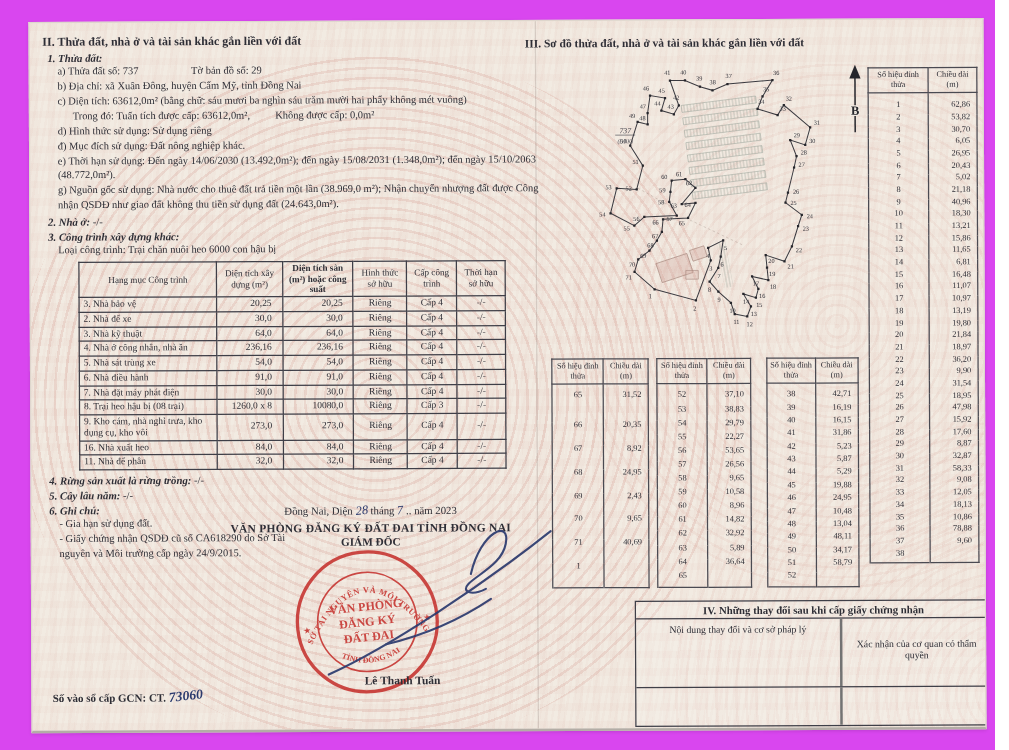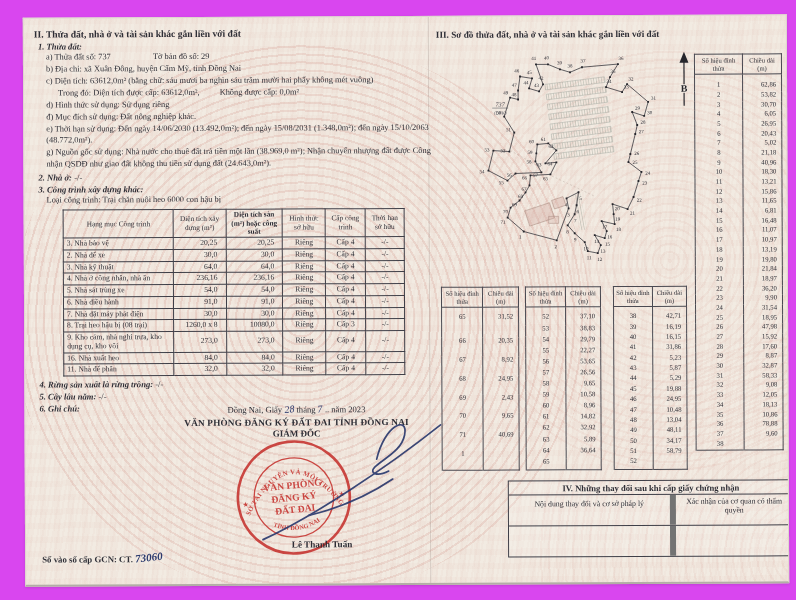--- a/index.html
+++ b/index.html
@@ -41,21 +41,21 @@
   .hand{font-family:"Liberation Serif",serif;font-style:italic;color:#2b3a6e;font-size:10px;
         display:inline-block;transform:rotate(-5deg);}
   .stamp{position:absolute;left:208px;top:420px;width:120px;height:120px;z-index:3;}
   .sig{position:absolute;left:231px;top:390px;width:192px;height:142px;z-index:4;}
   .signer{position:absolute;left:221px;top:522px;width:150px;text-align:center;
           font-size:9.2px;font-weight:bold;z-index:5;}
   .gcn{position:absolute;left:16px;top:534px;font-size:8.8px;font-weight:bold;}
   .gcn .hand{font-size:11px;transform:rotate(-6deg) translateY(-1px);}
 
   
-  .sec3-title{position:absolute;left:412px;top:13px;font-size:9.2px;font-weight:bold;}
+  .sec3-title{position:absolute;left:396px;top:13px;font-size:9.2px;font-weight:bold;}
   .mapbox{position:absolute;left:428px;top:30px;width:228px;height:246px;}
   .north{position:absolute;left:652px;top:36px;width:16px;height:60px;}
   table.edge{border-collapse:collapse;position:absolute;border:1px solid #4a4a52;}
   table.edge th{border:1px solid #4a4a52;font-size:6.6px;font-weight:normal;text-align:center;
                 padding:2px 1px;line-height:1.15;}
   table.edge td{border-left:1px solid #4a4a52;font-size:6.7px;line-height:1;padding:0 1px;}
   table.edge td.vx{text-align:center;}
   table.edge td.len{text-align:right;padding-right:5px;}
   #edges-main{left:670px;top:38px;width:88px;}
   #edges-main td{height:9.7px;}
@@ -64,23 +64,23 @@
   .bt tbody tr:first-child td{padding-top:6px;}
   #edges-b1{left:416px;top:270px;width:78px;height:184px;}
   #edges-b2{left:500px;top:270px;width:76px;height:184px;}
   #edges-b3{left:588px;top:270px;width:74px;height:184px;}
   table.edge tbody{vertical-align:top;}
 
   .sec4{position:absolute;left:482px;top:464px;width:284px;border:1px solid #3f3f48;background:rgba(255,255,255,.12);}
   .sec4 .t{font-size:8.6px;font-weight:bold;text-align:center;padding:2px 2px 1px 2px;
            border-bottom:1px solid #3f3f48;}
   .sec4 .cols{display:flex;}
-  .sec4 .c1{width:58%;border-right:6px solid #737373;font-size:7.8px;text-align:center;
+  .sec4 .c1{width:58%;border-right:2px solid #737373;font-size:7.8px;text-align:center;
             padding:4px 2px;min-height:22px;}
-  .sec4 .c2{width:42%;font-size:7.8px;text-align:center;padding:2px 2px;min-height:22px;}
+  .sec4 .c2{width:42%;font-size:7.8px;text-align:center;padding:16px 2px;min-height:22px;}
   .sec4 .empty{height:30px;border-top:1px solid #3f3f48;}
 </style>
 </head>
 <body>
 
 <div id="canvas">
   <div class="cert">
     <div class="tex"></div>
     <div class="emblem e1"></div>
     <div class="emblem e2"></div>
@@ -92,21 +92,21 @@
       <div class="sec2">
         <div class="s-title">II. Thửa đất, nhà ở và tài sản khác gắn liền với đất</div>
         <div class="s-sub">1. Thửa đất:</div>
         <div class="s-line">
           <span>a) Thửa đất số: 737</span>
           <span class="gap40">Tờ bản đồ số: 29</span>
         </div>
         <div class="s-line">b) Địa chỉ: xã Xuân Đông, huyện Cẩm Mỹ, tỉnh Đồng Nai</div>
         <div class="s-line">c) Diện tích: 63612,0m² (bằng chữ: sáu mươi ba nghìn sáu trăm mười hai phẩy không mét vuông)</div>
         <div class="s-line ind">
-          <span>Trong đó: Diện tích được cấp: 63612,0m²,</span>
+          <span>Trong đó: Tuấn tích được cấp: 63612,0m²,</span>
           <span class="gap28">Không được cấp: 0,0m²</span>
         </div>
         <div class="s-line">d) Hình thức sử dụng: Sử dụng riêng</div>
         <div class="s-line">đ) Mục đích sử dụng: Đất nông nghiệp khác.</div>
         <div class="s-line">e) Thời hạn sử dụng: Đến ngày 14/06/2030 (13.492,0m²); đến ngày 15/08/2031 (1.348,0m²); đến ngày 15/10/2063 (48.772,0m²).</div>
         <div class="s-line">g) Nguồn gốc sử dụng: Nhà nước cho thuê đất trả tiền một lần (38.969,0 m²); Nhận chuyển nhượng đất được Công nhận QSDĐ như giao đất không thu tiền sử dụng đất (24.643,0m²).</div>
         <div class="s-sub">
           <span>2. Nhà ở:</span>
           <span class="plain">-/-</span>
         </div>
@@ -218,25 +218,27 @@
 
         <div class="s-sub">
           <span>4. Rừng sản xuất là rừng trồng:</span>
           <span class="plain">-/-</span>
         </div>
         <div class="s-sub">
           <span>5. Cây lâu năm:</span>
           <span class="plain">-/-</span>
         </div>
         <div class="s-sub">6. Ghi chú:</div>
+        <div class="s-line notes">- Gia hạn sử dụng đất.</div>
+        <div class="s-line notes">- Giấy chứng nhận QSDĐ cũ số CA618290 do Sở Tài nguyên và Môi trường cấp ngày 24/9/2015.</div>
       </div>
 
       <div class="signing">
         <div class="date-line">
-          <span>Đồng Nai, Giấy</span>
+          <span>Đồng Nai, Diện</span>
           <span class="hand">28</span>
           <span>tháng</span>
           <span class="hand">7</span>
           <span>.. năm 2023</span>
         </div>
         <div class="office">VĂN PHÒNG ĐĂNG KÝ ĐẤT ĐAI TỈNH ĐỒNG NAI</div>
         <div class="role">GIÁM ĐỐC</div>
       </div>
 
       <svg class="stamp" viewBox="0 0 118 118">

